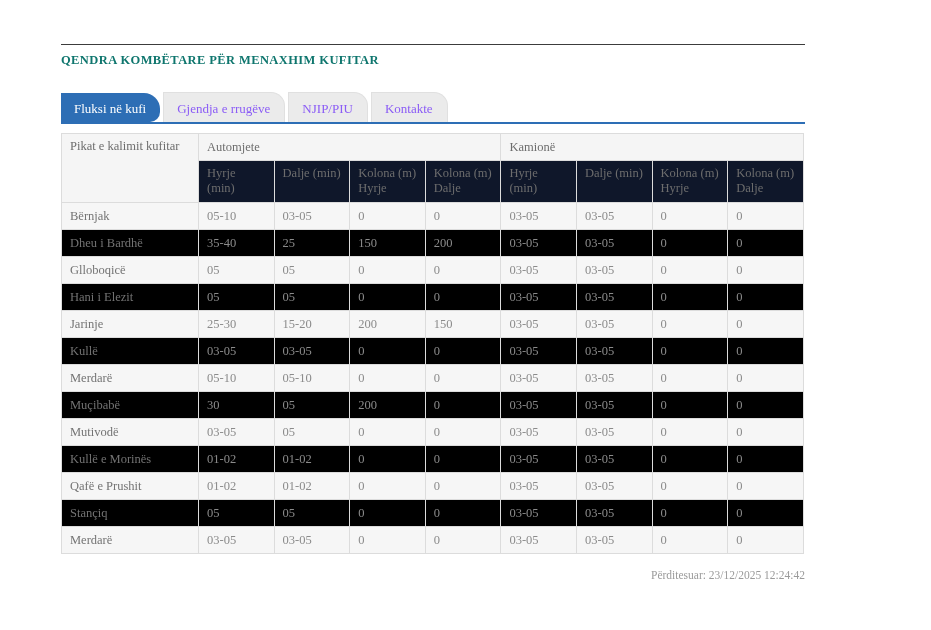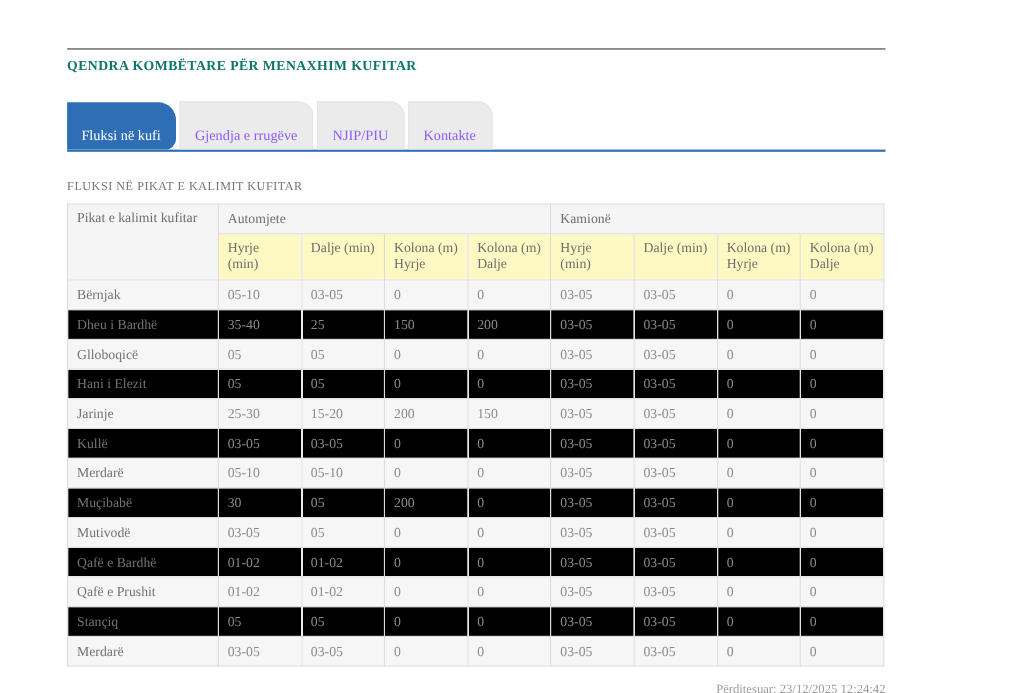--- a/index.html
+++ b/index.html
@@ -9,21 +9,21 @@
 
   .top-rule { margin-top: 44px; border-top: 1px solid #3c3c3c; height: 0; }
 
   .page-title {
     margin-top: 8px; font-size: 12.5px; font-weight: bold;
     color: #0f766e; letter-spacing: 0.4px;
   }
 
   .tabbar { display: flex; gap: 3px; margin-top: 24px; align-items: flex-end; }
   .tab {
-    font-size: 13px; padding: 22px 14px 6px 13px; line-height: 15px;
+    font-size: 13px; padding: 8px 14px 6px 13px; line-height: 15px;
     cursor: pointer; white-space: nowrap; text-align: center;
   }
   .tab.inactive {
     background: #ebebeb; color: #8b5cf6;
     border: 1px solid #e0e0e0; border-bottom: none;
     border-radius: 0 14px 0 0;
   }
   .tab.active {
     background: #2d6eb5; color: #ffffff;
     border-radius: 0 16px 10px 0;
@@ -39,21 +39,21 @@
     table-layout: fixed; font-size: 12.5px; border-radius: 21px;
   }
   table.flow col.c-name { width: 137px; }
   table.flow col.c-val { width: 75.6px; }
   table.flow td {
     border: 1px solid #dcdcdc; padding: 5px 8px; text-align: left;
     font-weight: normal; line-height: 15px; overflow: hidden;
   }
   thead tr.group-row td { background: #f5f5f5; color: #6d6d6d; height: 27px; }
   thead td.rowspan-cell { background: #f5f5f5; color: #6d6d6d; vertical-align: top; }
-  thead tr.sub-row td { background: #fef9c3; color: #6d6d6d; height: 42px; vertical-align: top; }
+  thead tr.sub-row td { background: #0f172a; color: #6d6d6d; height: 42px; vertical-align: top; }
   tbody td { color: #8b8b8b; height: 27px; }
   tbody td.name-cell { color: #737373; }
   tbody tr.odd td { background: #f6f6f6; }
   tbody tr.even td { background: #000000; }
 
   .updated {
     margin-top: 15px; text-align: right; font-size: 11.5px; color: #9a9a9a;
   }
 </style>
 </head>
@@ -66,21 +66,20 @@
   <div class="page-title">QENDRA KOMBËTARE PËR MENAXHIM KUFITAR</div>
 
   <div class="tabbar">
     <div class="tab active">Fluksi në kufi</div>
     <div class="tab inactive">Gjendja e rrugëve</div>
     <div class="tab inactive">NJIP/PIU</div>
     <div class="tab inactive">Kontakte</div>
   </div>
   <div class="blue-rule"></div>
 
-  <div class="table-caption">FLUKSI NË PIKAT E KALIMIT KUFITAR</div>
 
   <table class="flow">
     <colgroup>
       <col class="c-name">
       <col class="c-val">
         <col class="c-val">
         <col class="c-val">
         <col class="c-val">
       <col class="c-val">
         <col class="c-val">
@@ -198,21 +197,21 @@
           <td>03-05</td>
           <td>05</td>
           <td>0</td>
           <td>0</td>
           <td>03-05</td>
           <td>03-05</td>
           <td>0</td>
           <td>0</td>
         </tr>
         <tr class="even">
-          <td class="name-cell">Qafë e Bardhë</td>
+          <td class="name-cell">Kullë e Morinës</td>
           <td>01-02</td>
           <td>01-02</td>
           <td>0</td>
           <td>0</td>
           <td>03-05</td>
           <td>03-05</td>
           <td>0</td>
           <td>0</td>
         </tr>
         <tr class="odd">

